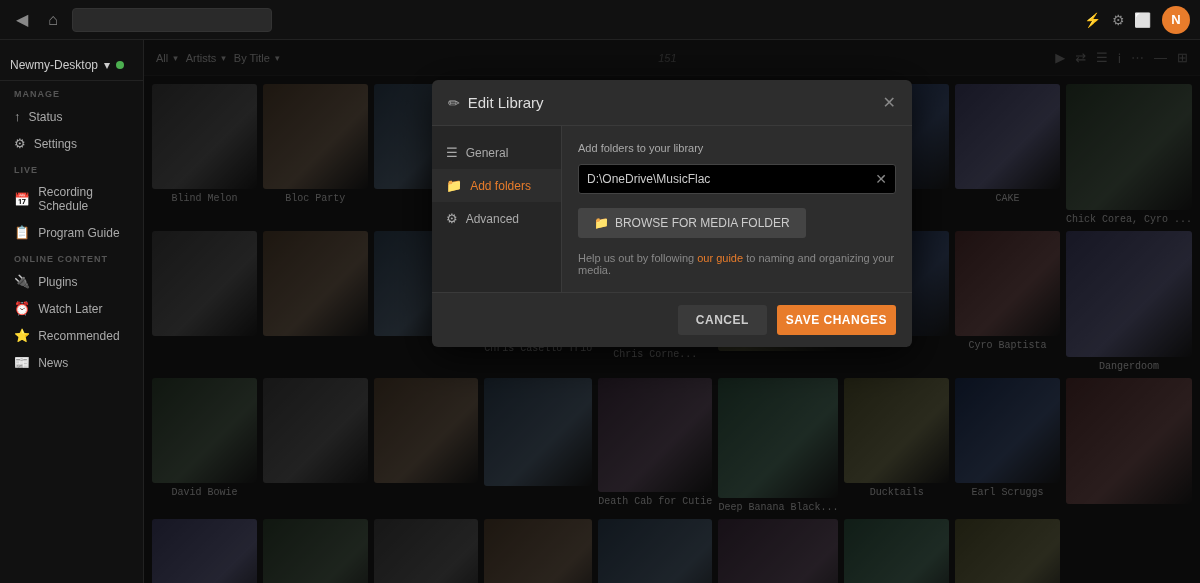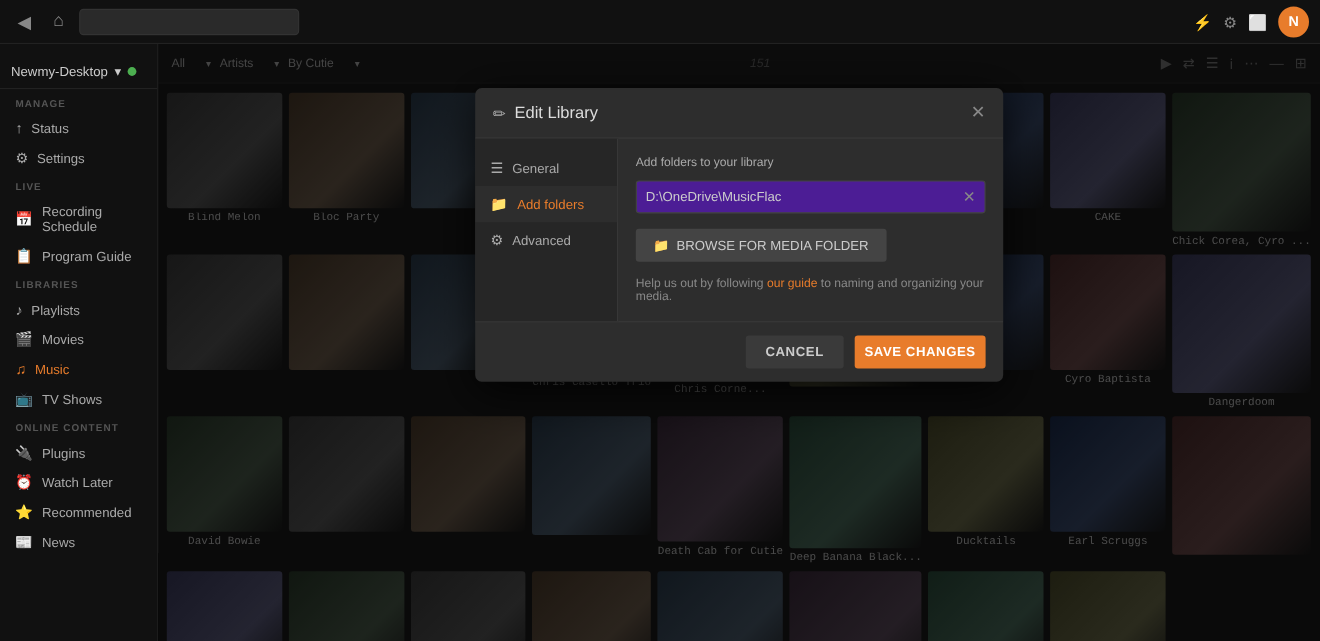--- a/index.html
+++ b/index.html
@@ -131,21 +131,21 @@
       border-bottom: 1px solid #2a2a2a;
     }
     .filter-btn {
       background: none;
       border: none;
       color: #aaa;
       font-size: 11px;
       cursor: pointer;
       display: flex;
       align-items: center;
-      gap: 19px;
+      gap: 5px;
     }
     .filter-btn .chevron { font-size: 9px; }
     .filter-count {
       margin-left: auto;
       font-size: 11px;
       color: #666;
       font-style: italic;
     }
     .filter-icon { color: #777; font-size: 13px; cursor: pointer; }
 
@@ -256,21 +256,21 @@
       padding: 16px;
     }
     .dialog-main-label {
       font-size: 11px;
       color: #aaa;
       margin-bottom: 10px;
     }
     .folder-input-row {
       display: flex;
       align-items: center;
-      background: #4c1d95;
+      background: #000000;
       border: 1px solid #444;
       border-radius: 3px;
       padding: 6px 8px;
       margin-bottom: 14px;
     }
     .folder-input-text {
       flex: 1;
       font-size: 12px;
       color: #ccc;
     }
@@ -375,39 +375,20 @@
       <div class="sidebar-item">
         <span class="si-icon">📅</span>
         <span>Recording Schedule</span>
       </div>
       <div class="sidebar-item">
         <span class="si-icon">📋</span>
         <span>Program Guide</span>
       </div>
     </div>
 
-    <div>
-      <div class="sidebar-section-label">LIBRARIES</div>
-      <div class="sidebar-item">
-        <span class="si-icon">♪</span>
-        <span>Playlists</span>
-      </div>
-      <div class="sidebar-item">
-        <span class="si-icon">🎬</span>
-        <span>Movies</span>
-      </div>
-      <div class="sidebar-item active">
-        <span class="si-icon">♫</span>
-        <span>Music</span>
-      </div>
-      <div class="sidebar-item">
-        <span class="si-icon">📺</span>
-        <span>TV Shows</span>
-      </div>
-    </div>
 
     <div>
       <div class="sidebar-section-label">ONLINE CONTENT</div>
       <div class="sidebar-item">
         <span class="si-icon">🔌</span>
         <span>Plugins</span>
       </div>
       <div class="sidebar-item">
         <span class="si-icon">⏰</span>
         <span>Watch Later</span>
@@ -428,21 +409,21 @@
     <div class="filter-bar">
       <button class="filter-btn">
         <span>All</span>
         <span class="chevron">▾</span>
       </button>
       <button class="filter-btn">
         <span>Artists</span>
         <span class="chevron">▾</span>
       </button>
       <button class="filter-btn">
-        <span>By Cutie</span>
+        <span>By Title</span>
         <span class="chevron">▾</span>
       </button>
       <span class="filter-count">151</span>
       <div style="margin-left:auto;display:flex;align-items:center;gap:10px;">
         <span class="filter-icon">▶</span>
         <span class="filter-icon">⇄</span>
         <span class="filter-icon">☰</span>
         <span class="filter-icon">ℹ</span>
         <span class="filter-icon">⋯</span>
         <span class="filter-icon">—</span>

